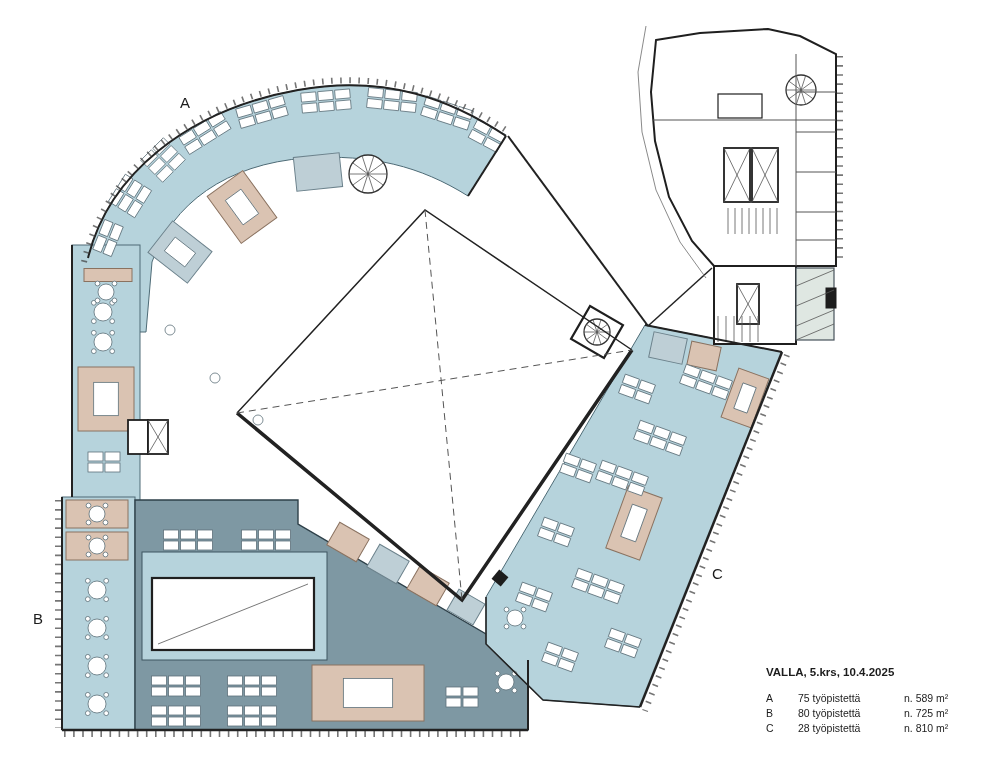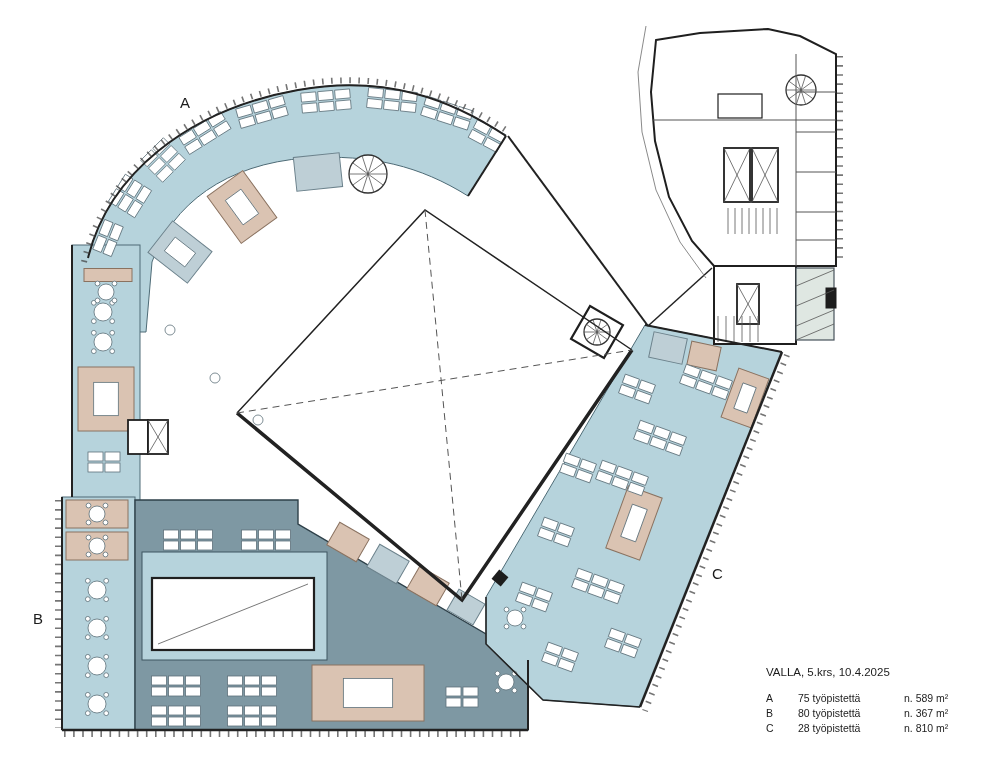--- a/index.html
+++ b/index.html
@@ -29,21 +29,21 @@
   .shaft{fill:#fff;stroke:#1f1f1f;stroke-width:1.8}
   .shaftD{fill:#1d1d1d;stroke:#1d1d1d}
   .site{fill:none;stroke:#8a8a8a;stroke-width:1}
 
   .plan-label{position:absolute;font-size:15px;font-weight:400;color:#1c1c1c}
   #lblA{left:180px;top:94px}
   #lblB{left:33px;top:610px}
   #lblC{left:712px;top:565px}
 
   .legend{position:absolute;left:766px;top:666px;width:220px}
-  .legend-title{font-weight:normal;font-size:11.5px;margin-bottom:13px}
+  .legend-title{font-weight:bold;font-size:11.5px;margin-bottom:13px}
   .legend-row{display:grid;grid-template-columns:32px 106px auto;font-size:10.5px;line-height:15px}
 </style>
 </head>
 <body>
 
 <div class="stage">
 
   <svg width="1002" height="768" viewBox="0 0 1002 768">
 
     <g>
@@ -535,21 +535,21 @@
   <div class="legend">
     <div class="legend-title">VALLA, 5.krs, 10.4.2025</div>
     <div class="legend-row">
       <span>A</span>
       <span>75 työpistettä</span>
       <span>n. 589 m²</span>
     </div>
     <div class="legend-row">
       <span>B</span>
       <span>80 työpistettä</span>
-      <span>n. 367 m²</span>
+      <span>n. 725 m²</span>
     </div>
     <div class="legend-row">
       <span>C</span>
       <span>28 työpistettä</span>
       <span>n. 810 m²</span>
     </div>
   </div>
 </div>
 
 </body></html>

